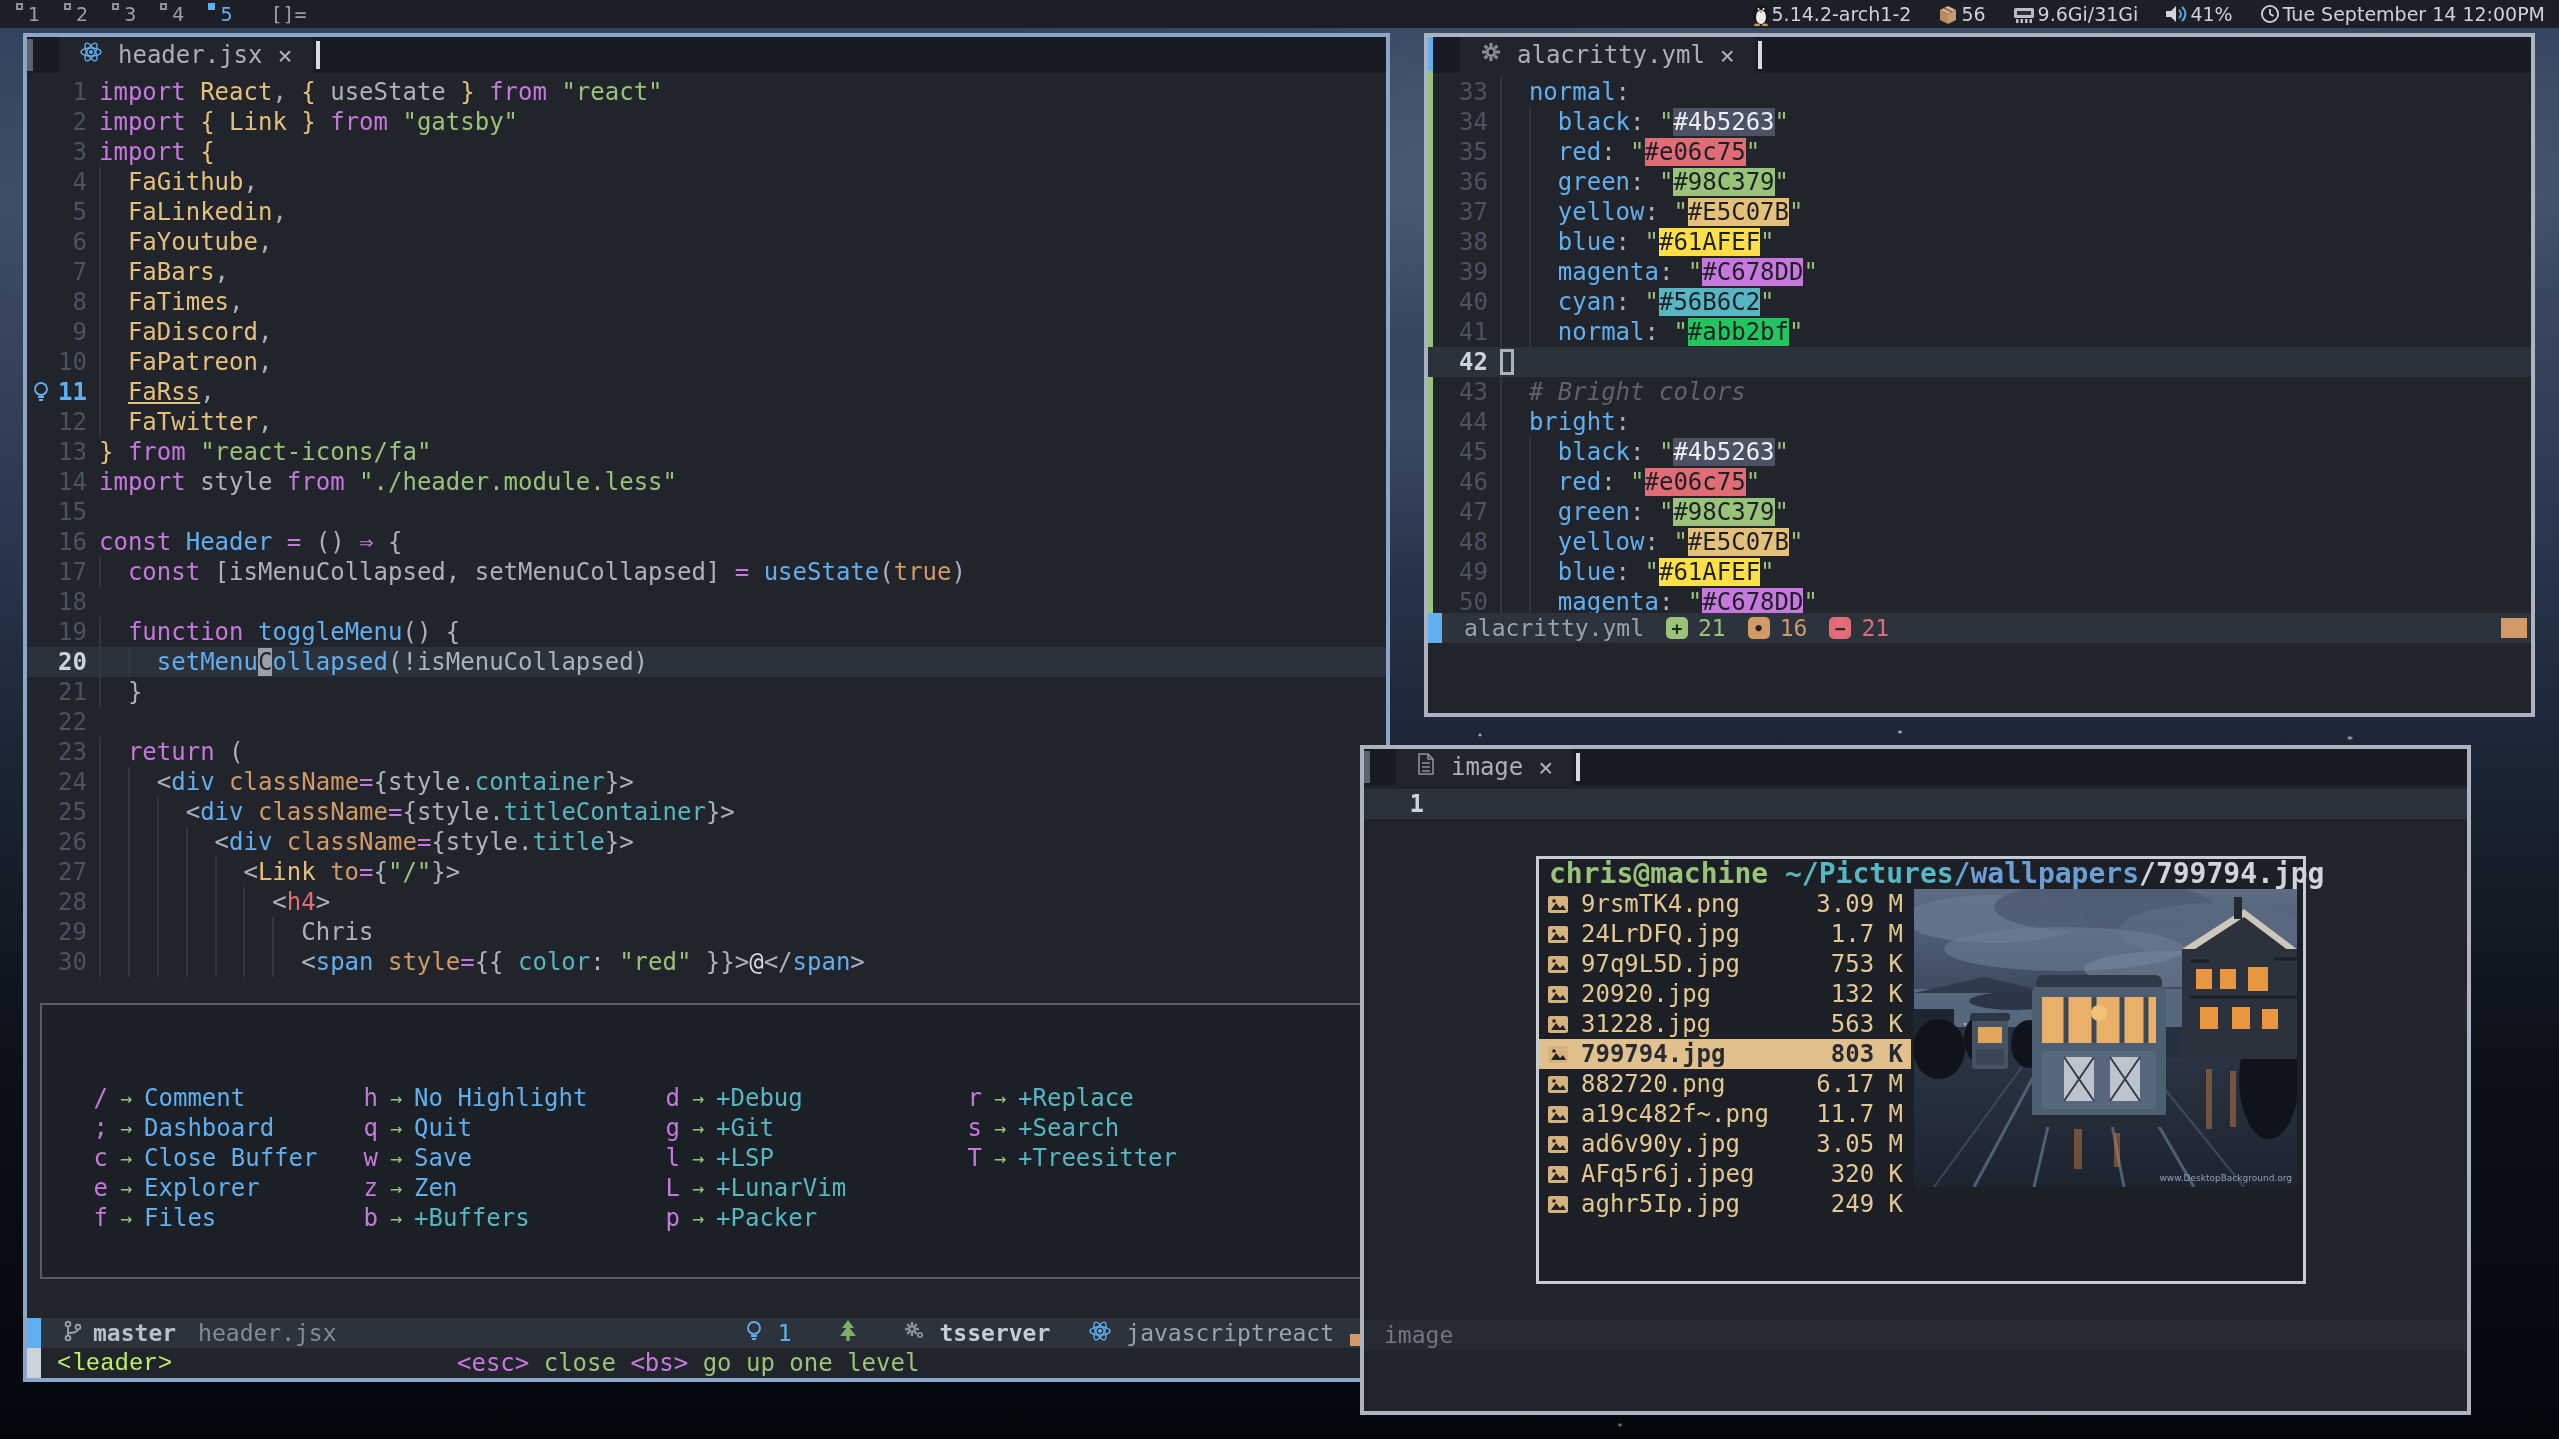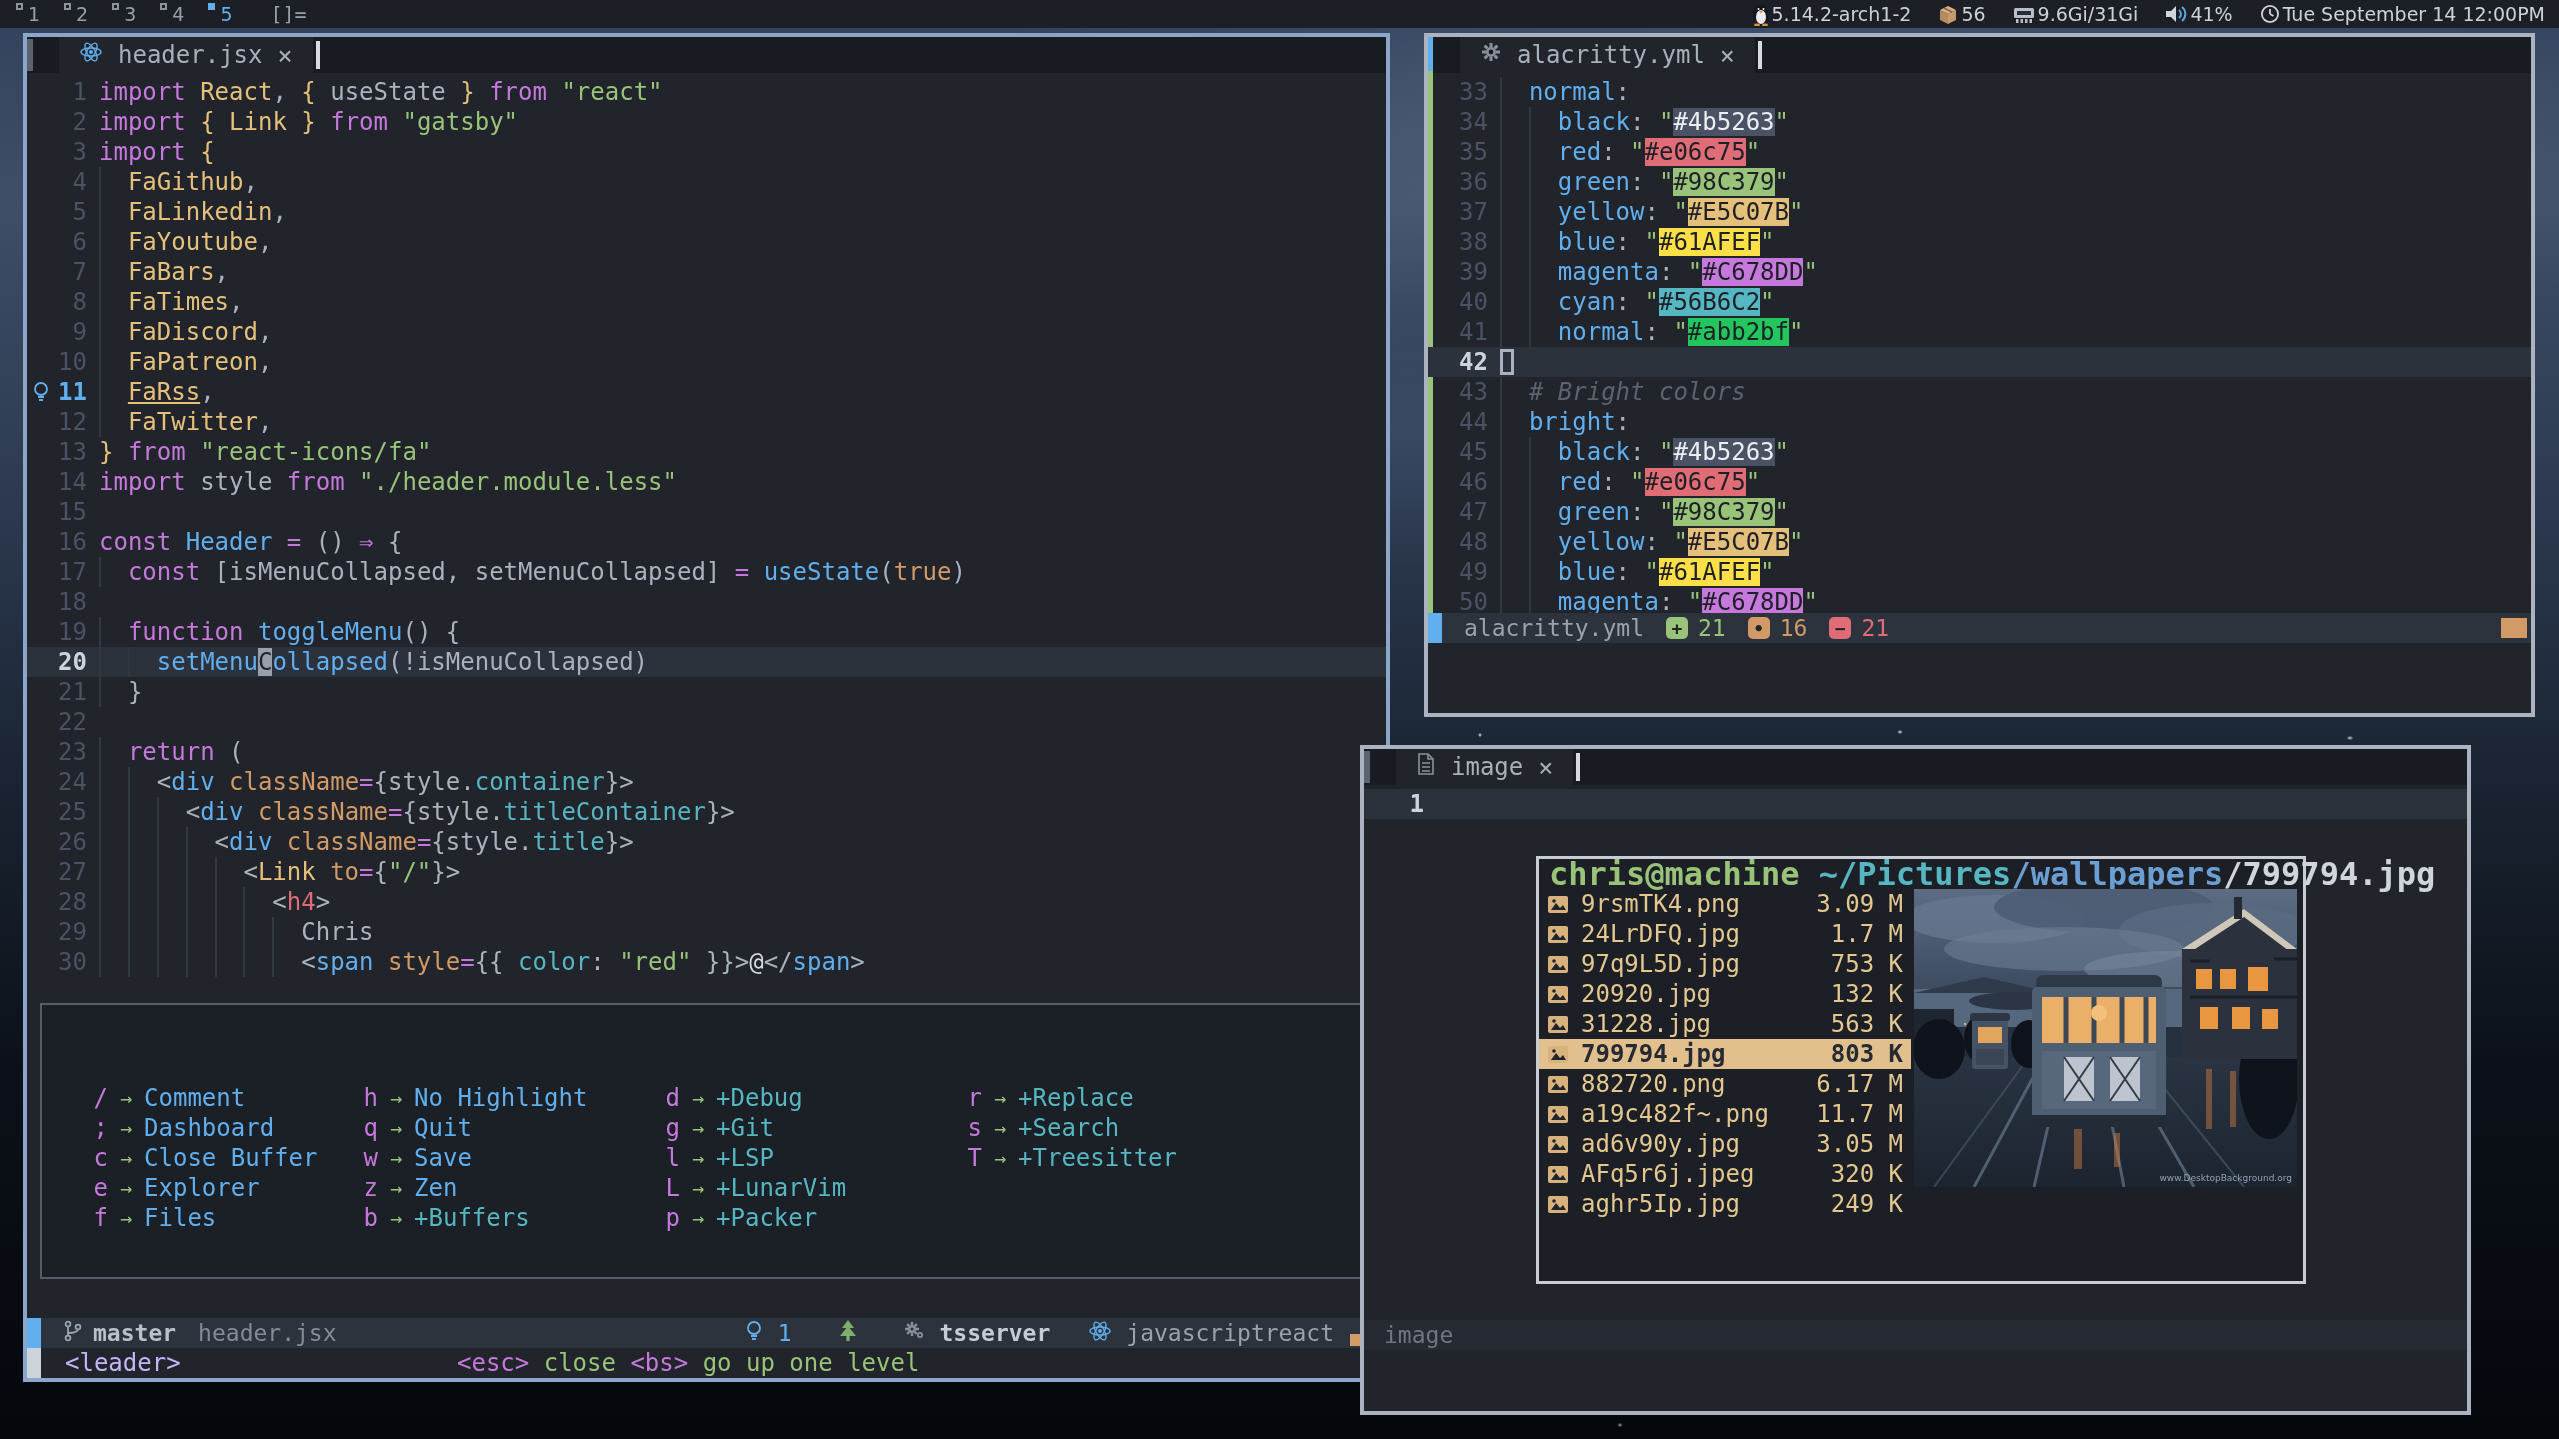--- a/index.html
+++ b/index.html
@@ -81,31 +81,31 @@
   .sl-lsp{color:#c6ccd6;font-weight:bold;}
   .sl-ft{color:#9aa3ad;}
   .orange-nub{position:absolute;right:4px;bottom:2px;width:32px;height:12px;background:#d19a66;}
   .orange-nub.tall{height:20px;bottom:5px;width:26px;}
   .dico{width:22px;height:22px;border-radius:5px;display:inline-flex;align-items:center;justify-content:center;
     font-size:18px;font-weight:bold;color:#21252b;flex:none;}
   .d-add{background:#98c379}.d-chg{background:#d19a66}.d-del{background:#e06c75}
   .dnum-add{color:#98c379}.dnum-chg{color:#d19a66}.dnum-del{color:#e06c75}
   .cmdline{position:absolute;left:0;right:0;bottom:0;height:30px;display:flex;align-items:center;font-size:24px;}
   .cmdblock{width:14px;height:30px;background:#cdd3db;flex:none;}
-  .cmd-leader{color:#c4b5fd;margin-left:24px;}
+  .cmd-leader{color:#bef264;margin-left:16px;font-family:Liberation Mono, monospace;}
   .cmd-hints{position:absolute;left:430px;white-space:pre;}
   .hint-key{color:#c678dd;}
   .hint-act{color:#98c379;}
   
   .gitstrip-blue{position:absolute;left:0;top:0;width:5px;height:34px;background:#61afef;}
   .gitstrip-green{position:absolute;left:0;top:34px;width:5px;height:546px;background:#98c379;}
   
   #termpanel{position:absolute;left:172px;top:107px;width:770px;height:428px;background:#1c2026;
     border:3px solid #c8cdd5;box-sizing:border-box;}
-  .thead{height:30px;line-height:30px;font-size:32px;padding-left:10px;white-space:pre;}
+  .thead{height:30px;line-height:30px;font-size:28px;padding-left:10px;white-space:pre;}
   .frow{display:flex;align-items:center;width:372px;height:30px;font-size:24px;padding-left:8px;box-sizing:border-box;cursor:pointer;}
   .ficon{width:34px;flex:none;display:flex;align-items:center;}
   .fname{flex:1;color:#e3c78f;white-space:pre;}
   .fsize{color:#e3c78f;white-space:pre;padding-right:8px;}
   .frow.sel{background:#e2c08d;}
   .frow.sel .fname,.frow.sel .fsize{color:#262b33;font-weight:bold;}
   .tfoot{height:30px;line-height:30px;font-size:24px;padding-left:6px;white-space:pre;margin-top:6px;}
   #scene{position:absolute;left:375px;top:30px;width:383px;height:298px;}
   .sl-image-name{color:#6f7682;margin-left:20px;}
 </style>

